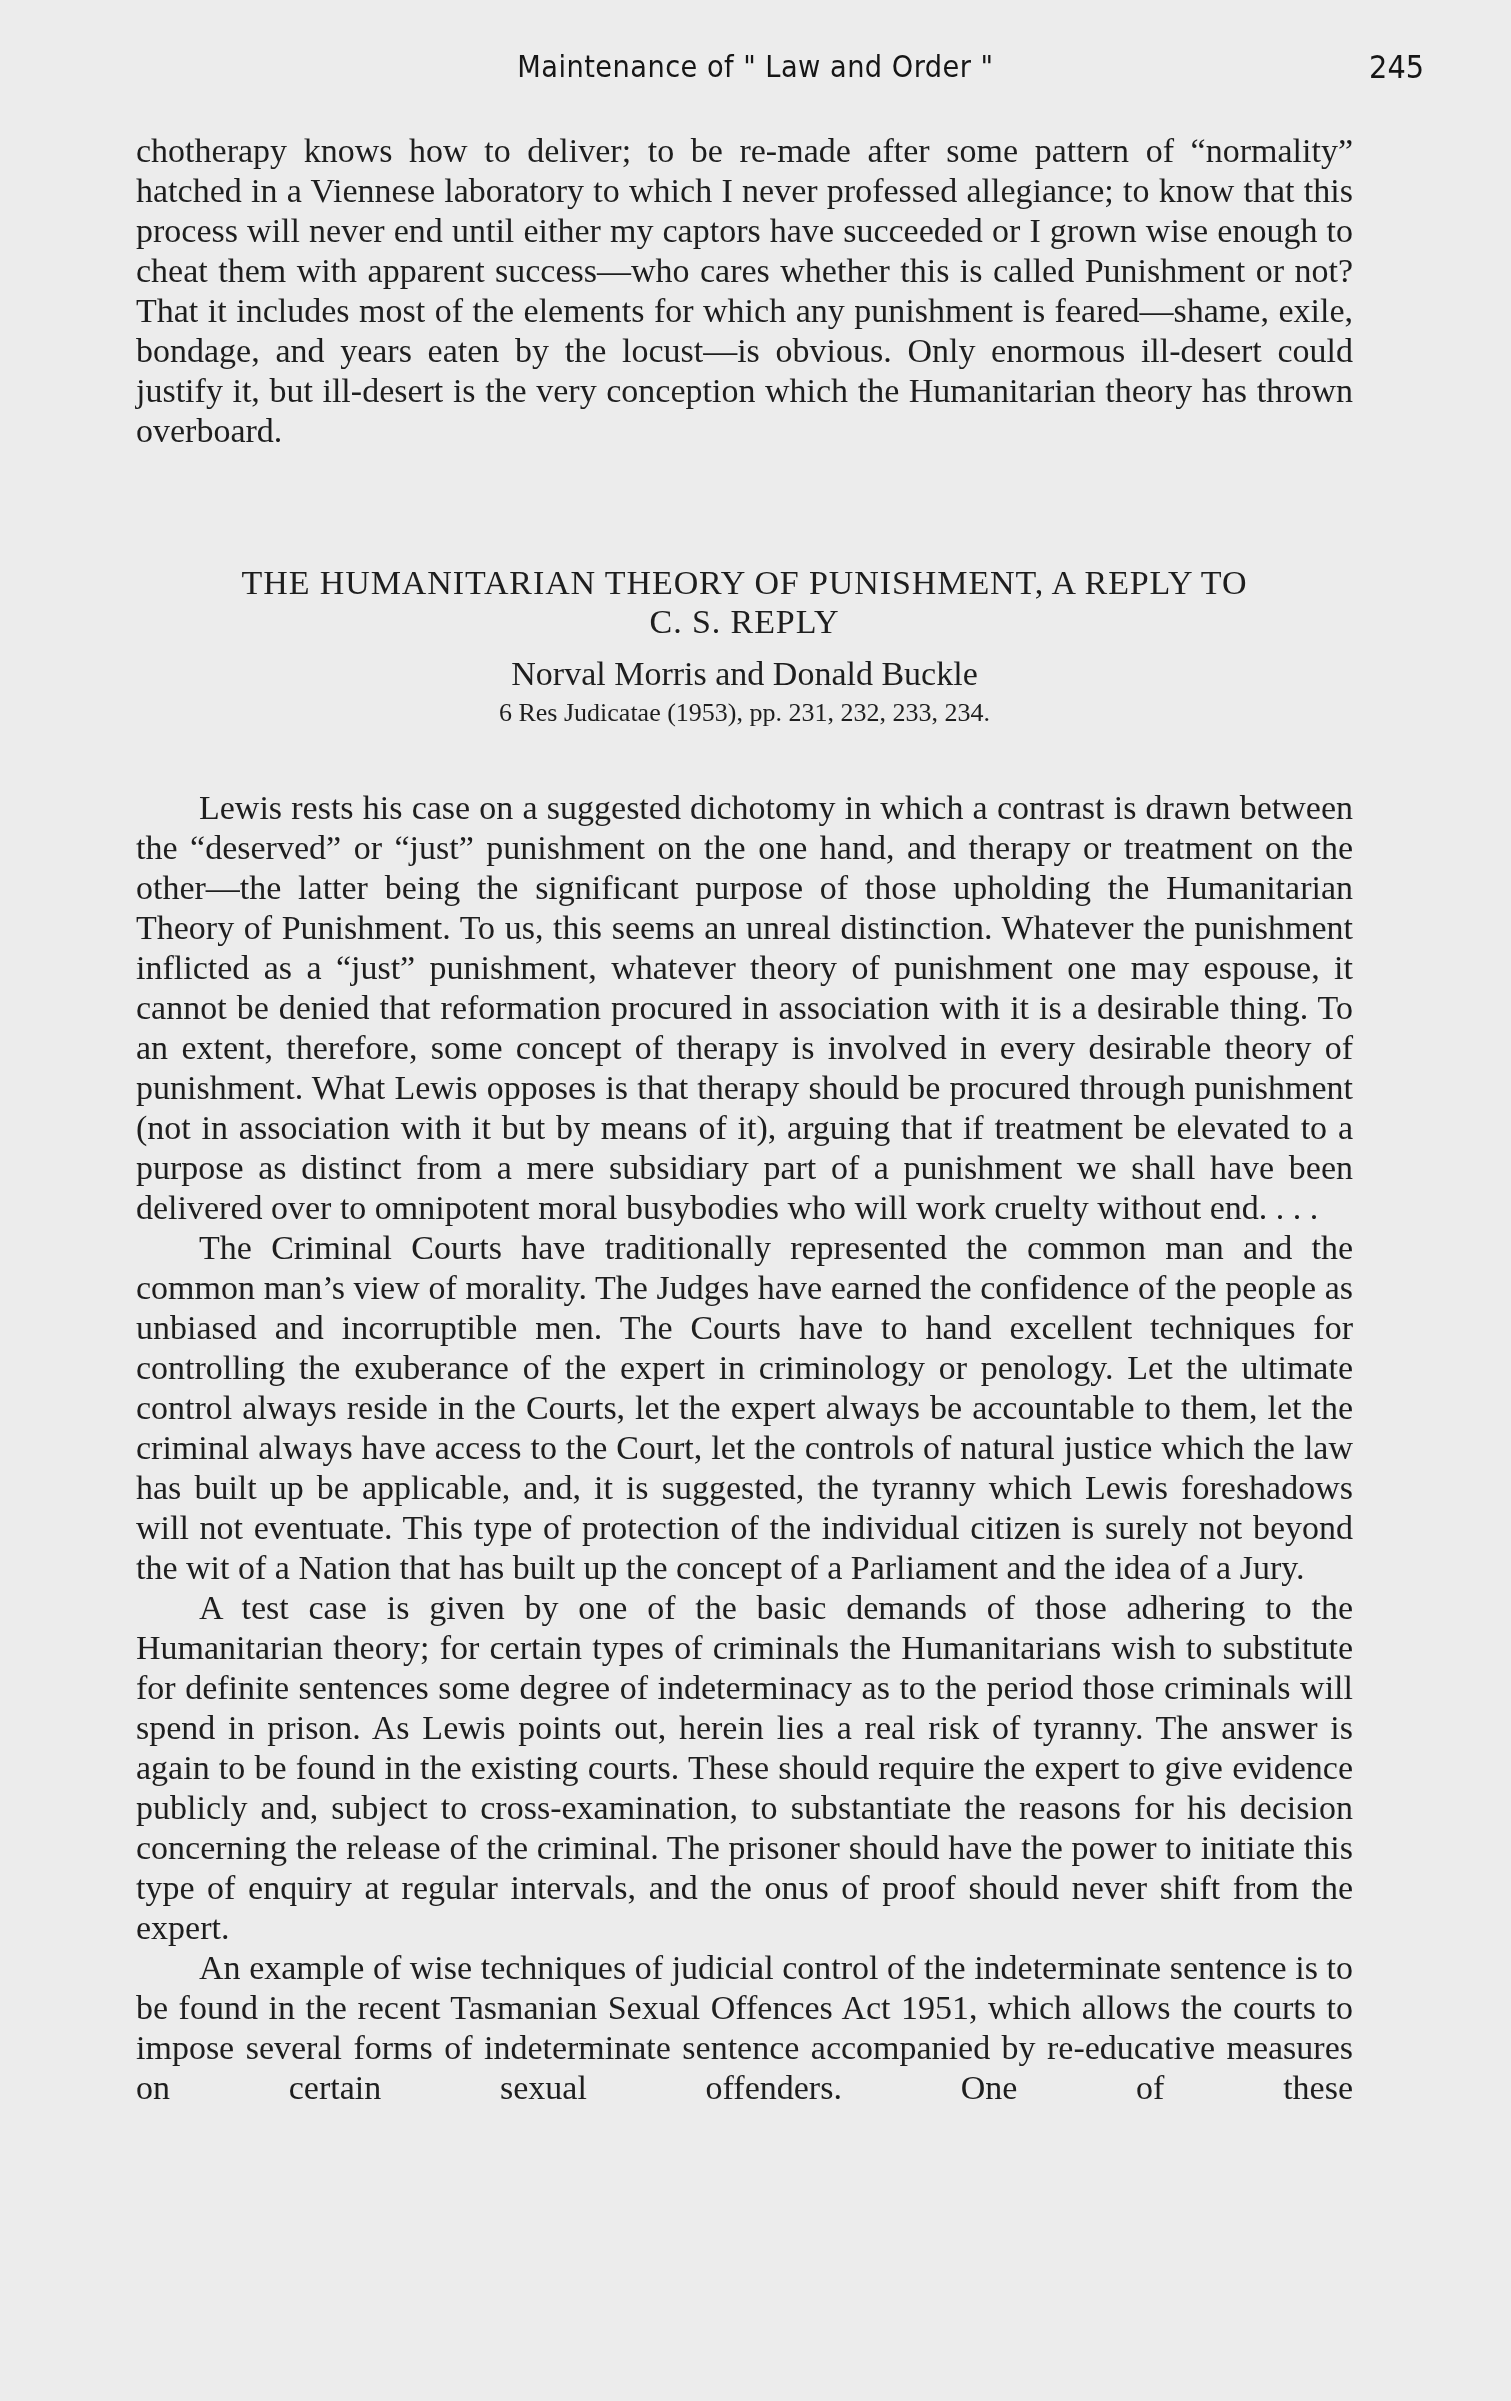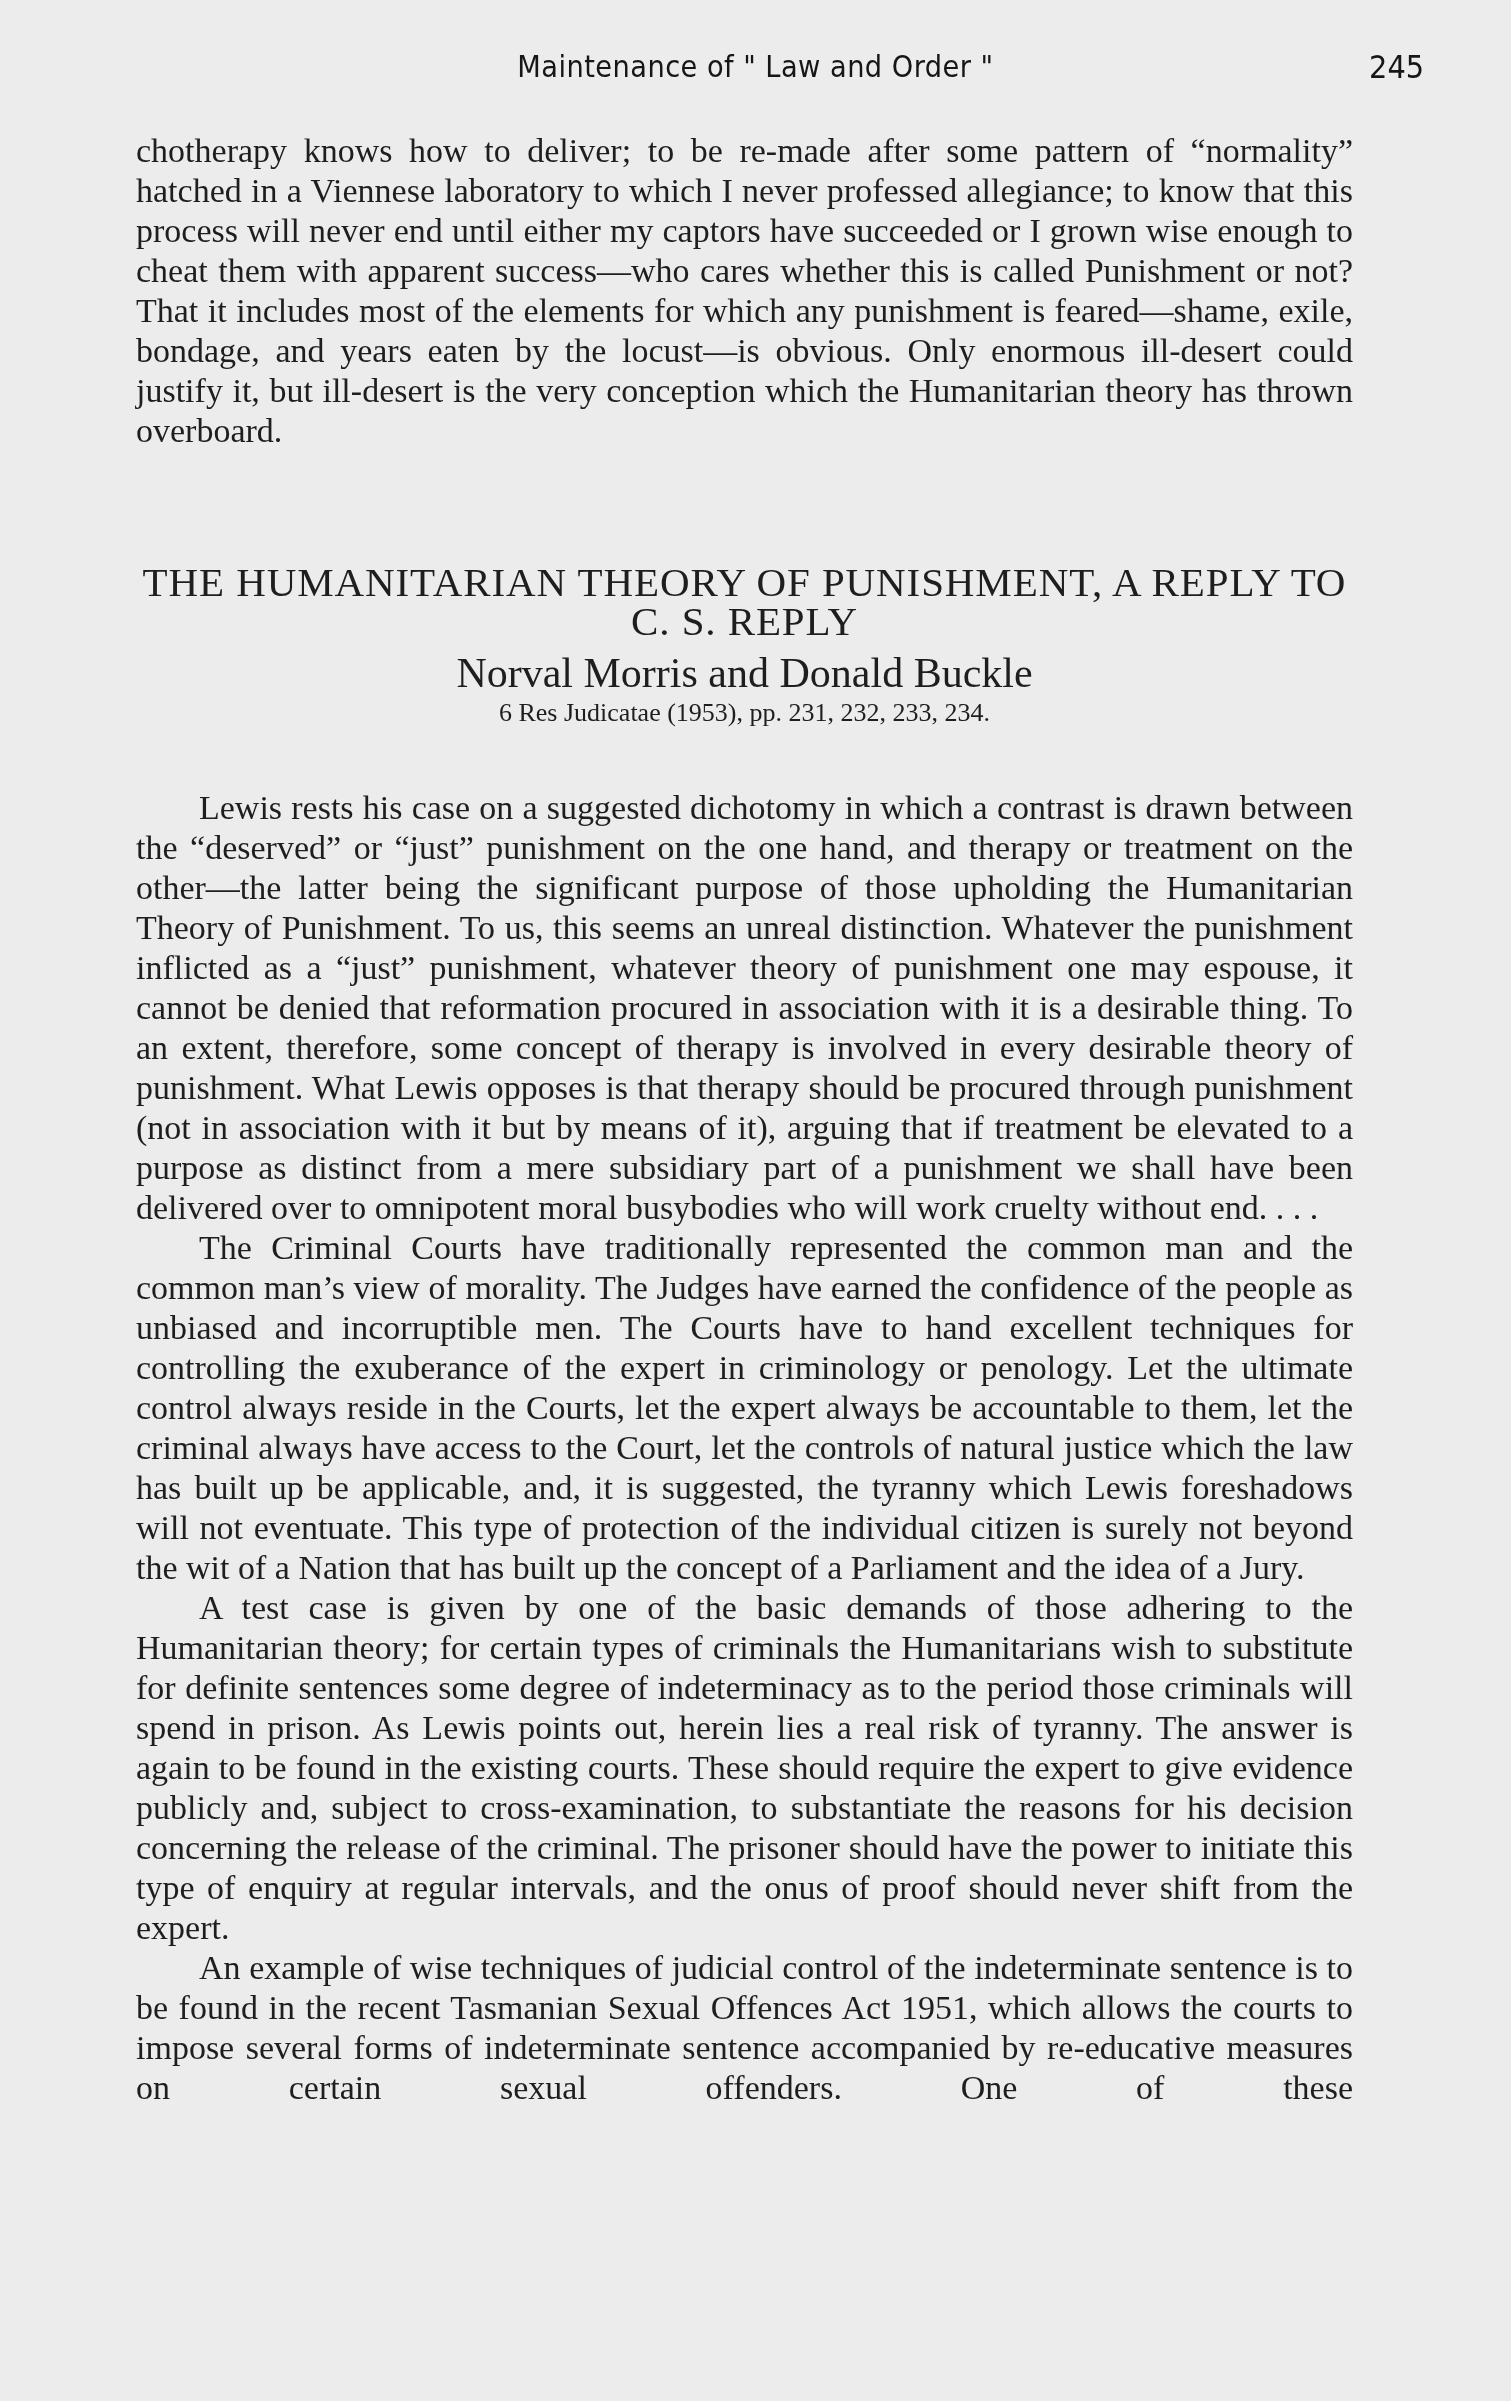--- a/index.html
+++ b/index.html
@@ -69,30 +69,30 @@
       position: absolute;
       left: 136px;
       width: 1217px;
       top: 563px;
       font-family: "Liberation Serif", serif;
       color: #1e1e1e;
       text-align: center;
     }
     .article-title {
       margin: 0;
-      font-size: 41px;
+      font-size: 34px;
       line-height: 39px;
       font-weight: normal;
       letter-spacing: 0.9px;
       text-align: justify;
       text-align-last: center;
     }
     .article-authors {
       margin: 13px 0 0 0;
-      font-size: 42px;
+      font-size: 34px;
       line-height: 39px;
     }
     .article-citation {
       margin: 0;
       font-size: 26px;
       line-height: 39px;
     }
     .block-2 { top: 788px; }
   </style>
 </head>

